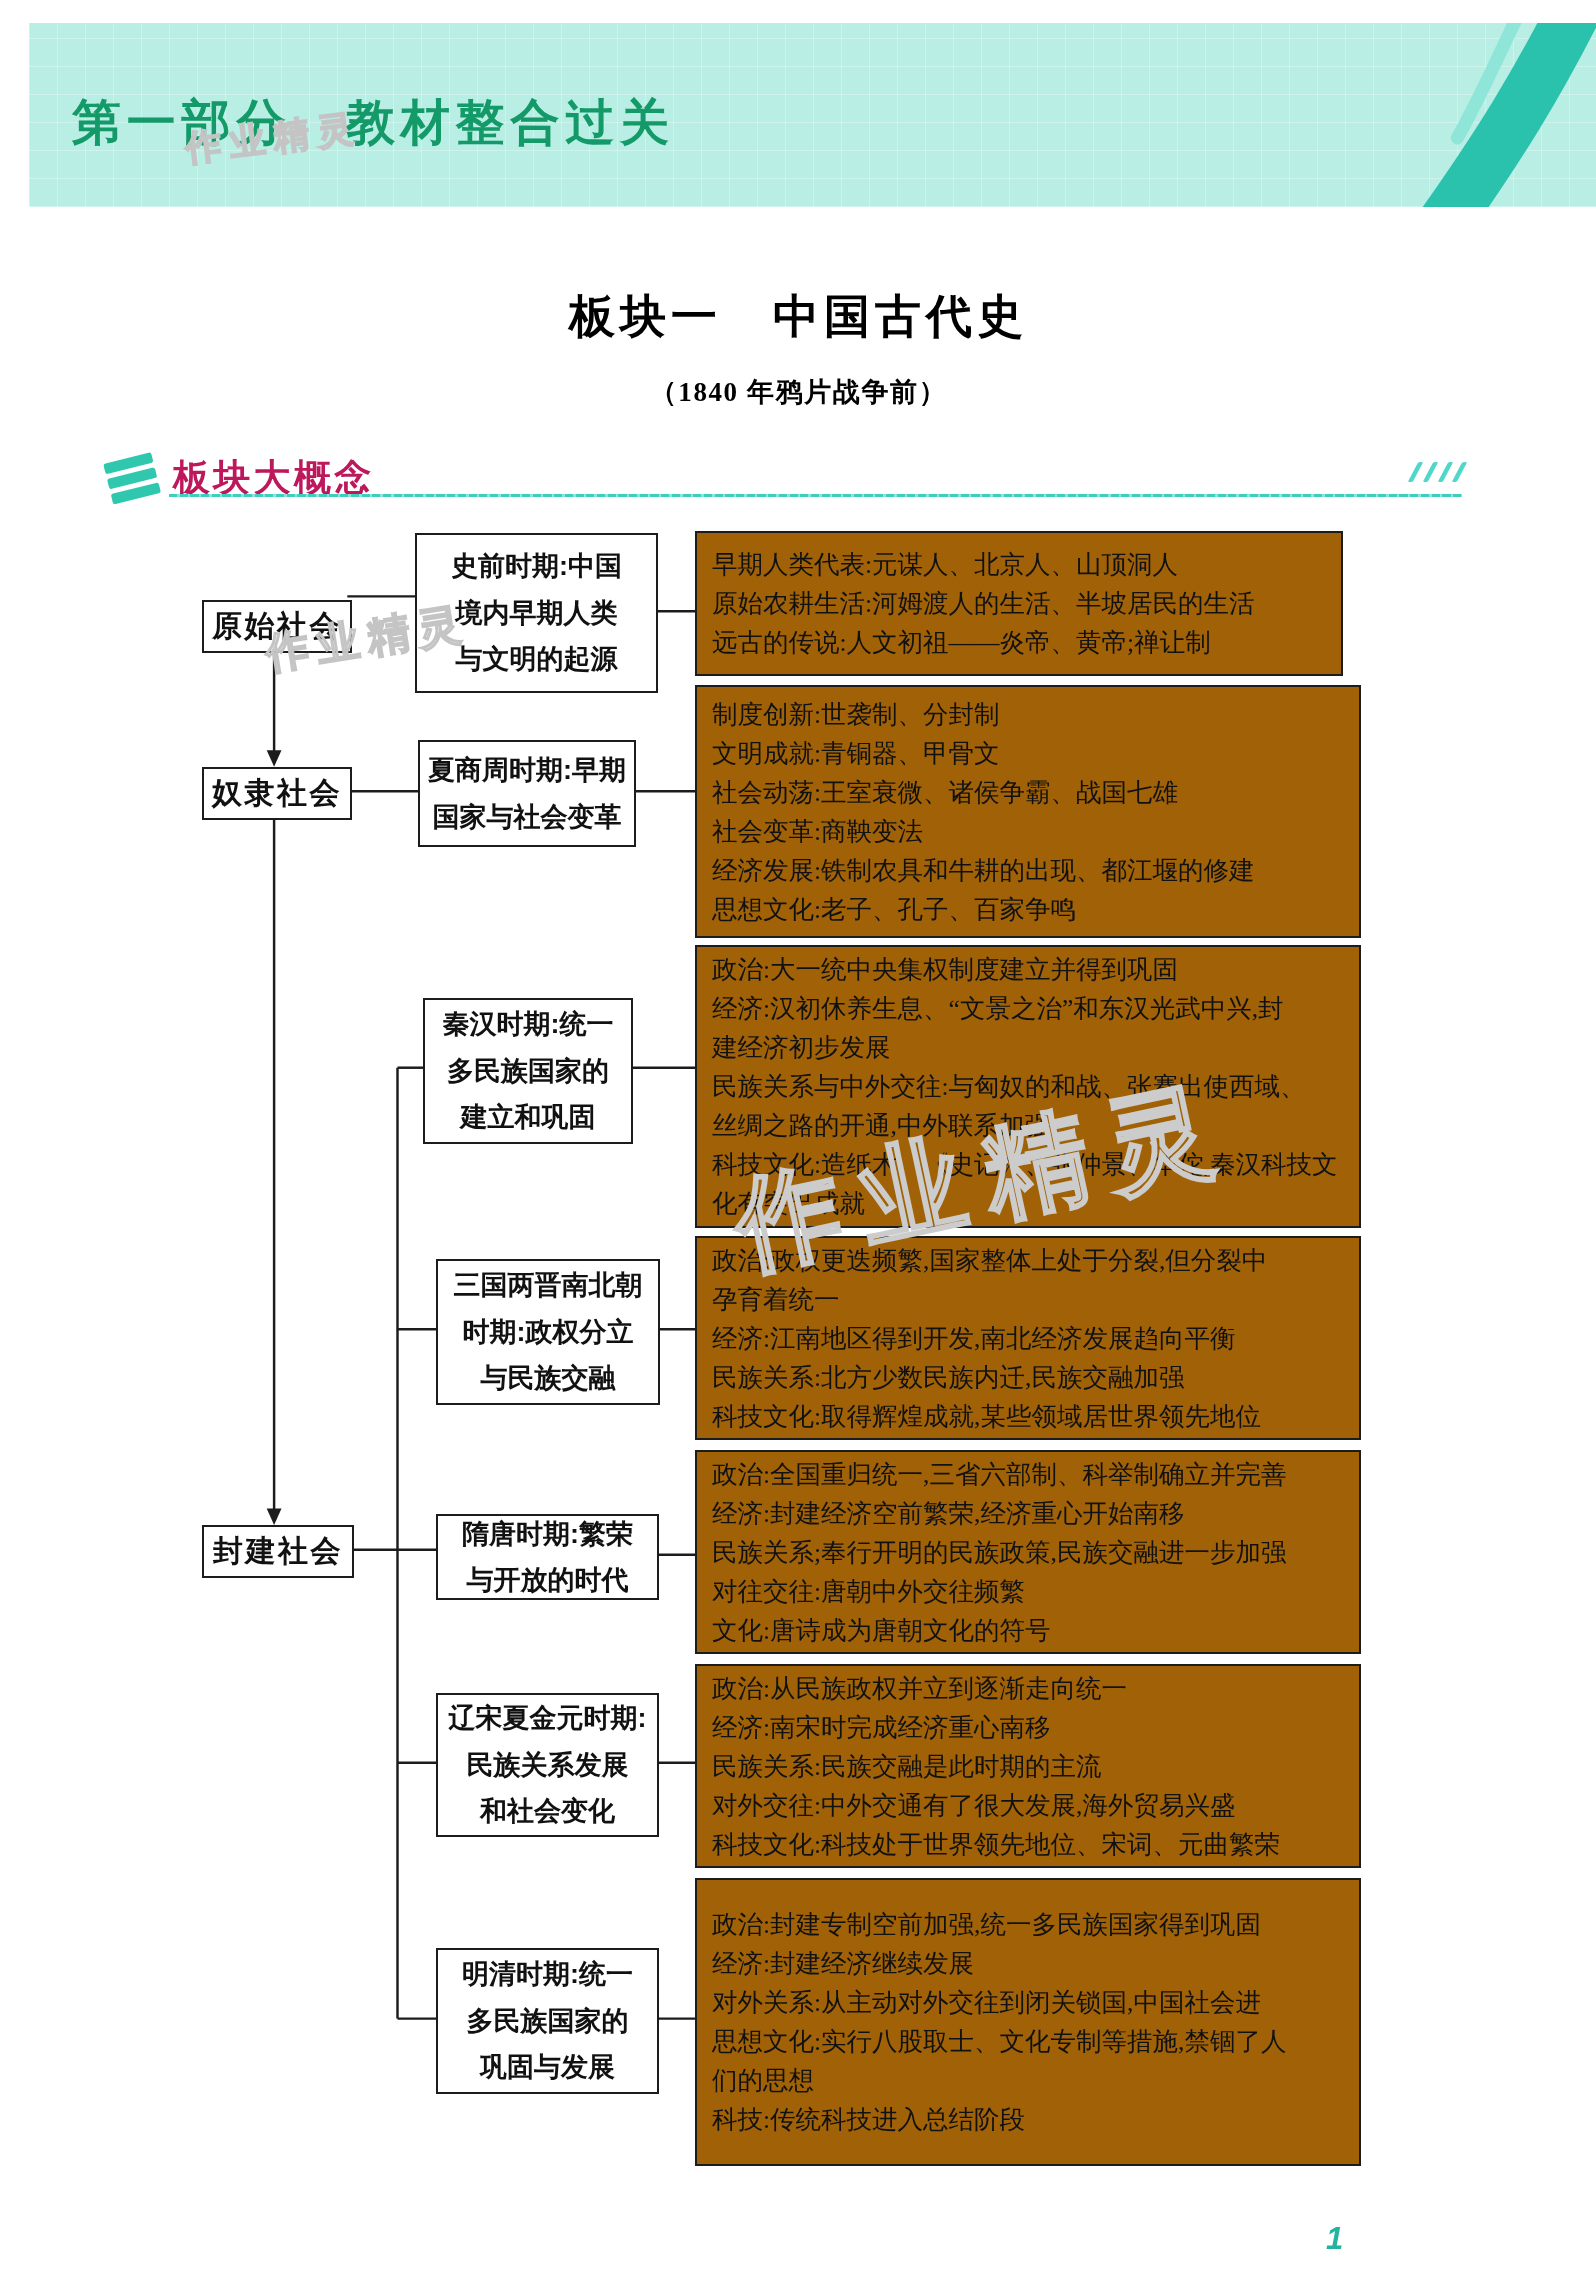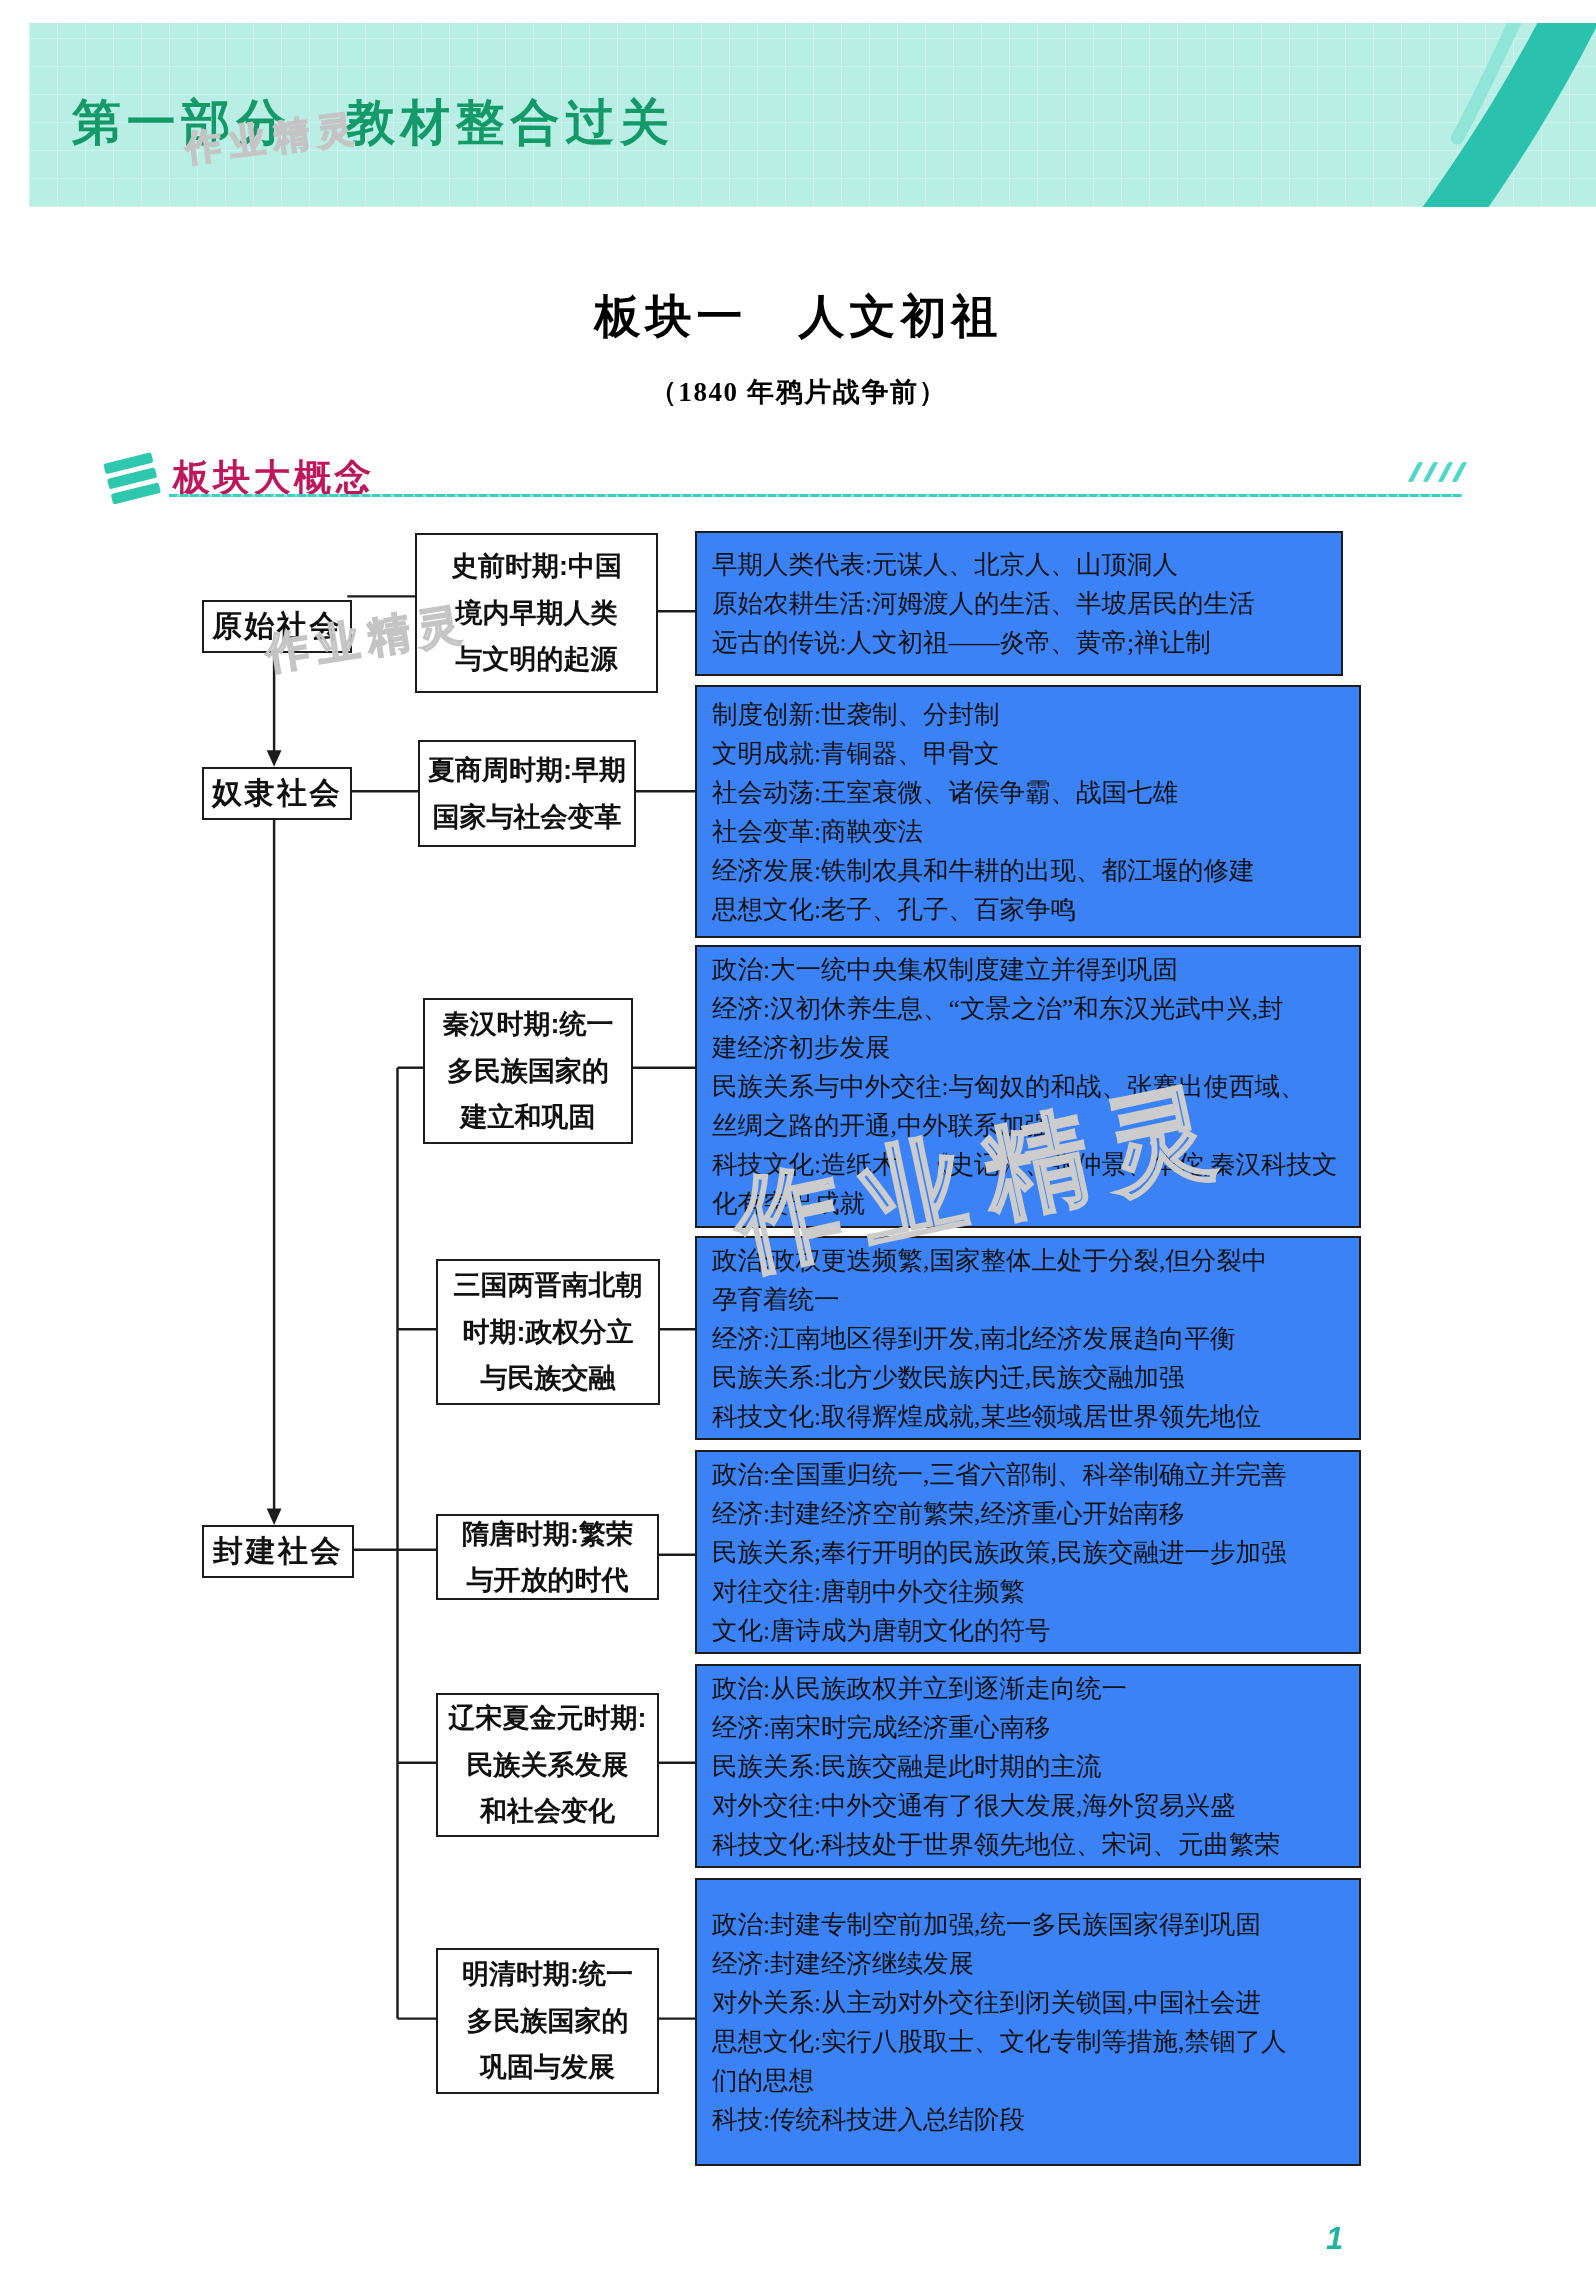--- a/index.html
+++ b/index.html
@@ -40,21 +40,21 @@
         transform:skewX(-28deg);border-radius:1.6px;}
 
   
   .stage{position:absolute;z-index:2;background:#fff;border:2.5px solid #1c1c1c;
         display:flex;align-items:center;justify-content:center;
         font-size:30px;font-weight:bold;letter-spacing:2.5px;}
   .period{position:absolute;z-index:2;background:#fff;border:2.5px solid #1c1c1c;
         display:flex;flex-direction:column;align-items:center;justify-content:center;
         font-size:27px;font-weight:bold;text-align:center;}
   .period span{display:block;line-height:1.72;}
-  .detail{position:absolute;z-index:2;background:#3b82f6;border:2.5px solid #1c1c1c;
+  .detail{position:absolute;z-index:2;background:#a16207;border:2.5px solid #1c1c1c;
         display:flex;flex-direction:column;justify-content:center;
         font-family:"Liberation Serif",serif;font-size:25.5px;line-height:39px;
         padding:11px 15px;box-sizing:border-box;}
   .detail div{white-space:nowrap;}
 
   svg.wires{position:absolute;left:0;top:0;z-index:1;}
 
   
   .pageno{position:absolute;left:1326px;top:2221px;font-size:31px;font-weight:bold;
         font-style:italic;color:#23b3a0;}
@@ -69,21 +69,21 @@
       <path d="M1888 -30 C1838 70 1790 150 1702 272" stroke="#2ac2ad" stroke-width="66" fill="none" stroke-linecap="round"></path>
       <path d="M1812 -10 C1788 40 1768 86 1738 140" stroke="#8fe6d8" stroke-width="16" fill="none" stroke-linecap="round"></path>
     </svg>
     <div class="part-title">第一部分　教材整合过关</div>
   </div>
 
   <div class="wm wm1">作业精灵</div>
   <div class="wm wm2">作业精灵</div>
   <div class="wm wm3">作业精灵</div>
 
-  <div class="main-title">板块一　人文初祖</div>
+  <div class="main-title">板块一　中国古代史</div>
   <div class="sub-title">（1840 年鸦片战争前）</div>
 
   <svg class="sec-icon" viewBox="0 0 80 72">
     <g transform="rotate(-14 40 36)">
       <rect x="9" y="10" width="60" height="13" rx="3" fill="#2fc7ae"></rect>
       <rect x="9" y="29" width="60" height="13" rx="3" fill="#2fc7ae"></rect>
       <rect x="9" y="48" width="60" height="13" rx="3" fill="#2fc7ae"></rect>
     </g>
   </svg>
   <div class="sec-title">板块大概念</div>

